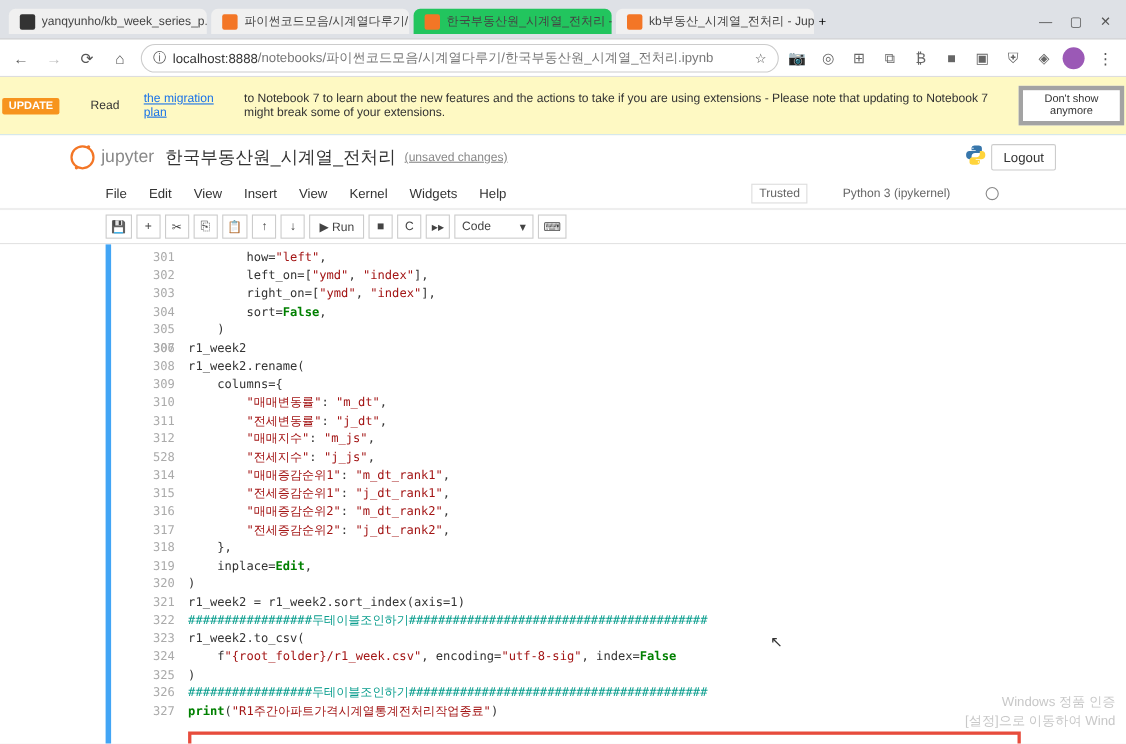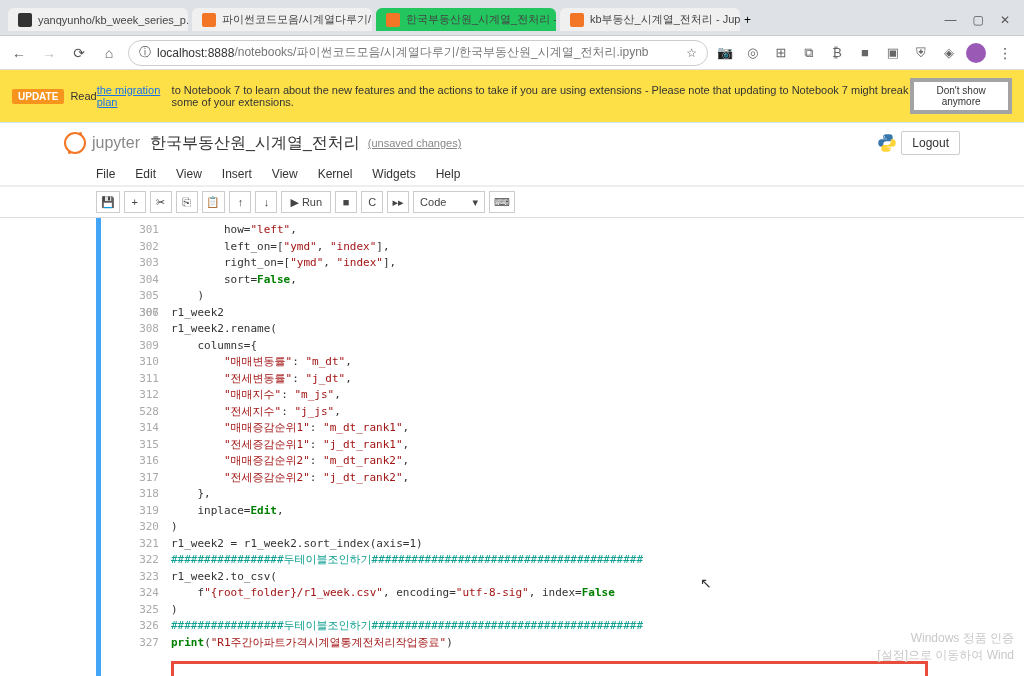--- a/index.html
+++ b/index.html
@@ -10,34 +10,34 @@
 .tab .fav { width: 14px; height: 14px; margin-right: 6px; border-radius: 2px; flex-shrink: 0; }
 .win-controls { margin-left: auto; display: flex; gap: 16px; padding-right: 6px; color: #555; }
 .addr-bar { display: flex; align-items: center; background: #fff; height: 34px; padding: 0 8px; border-bottom: 1px solid #ddd; gap: 8px; }
 .addr-bar .icon-btn { width: 22px; height: 22px; display: flex; align-items: center; justify-content: center; color: #555; font-size: 14px; }
 .url-box { flex: 1; display: flex; align-items: center; border: 1px solid #ccc; border-radius: 14px; height: 26px; padding: 0 10px; font-size: 12px; color: #555; }
 .url-box .host { color: #333; }
 .url-box .path { color: #777; }
 .addr-icons { display: flex; gap: 10px; align-items: center; color: #666; }
 .addr-icons > * { width: 18px; height: 18px; display: flex; align-items: center; justify-content: center; font-size: 13px; }
 .avatar { width: 20px; height: 20px; border-radius: 50%; background: #9b59b6; }
-.banner { background: #fde047; border-bottom: 1px solid #cde4f5; padding: 8px 12px; display: flex; align-items: center; font-size: 11px; color: #333; }
+.banner { background: #fef9c3; border-bottom: 1px solid #cde4f5; padding: 8px 2px; display: flex; align-items: center; font-size: 11px; color: #333; gap: 22px; }
 .banner .upd { background: #f7941e; color: #fff; font-weight: bold; padding: 2px 6px; border-radius: 2px; margin-right: 6px; font-size: 10px; }
 .banner a { color: #1a73e8; text-decoration: underline; }
 .banner .dont { margin-left: auto; background: #fff; border: 4px solid #a3a3a3; padding: 3px 8px; font-size: 10px; color: #333; }
 .nb-header { background: #fff; border-bottom: 1px solid #ddd; }
 .nb-title-row { display: flex; align-items: center; padding: 8px 64px; }
 .jupyter-logo { display: flex; align-items: center; font-size: 16px; color: #888; margin-right: 10px; }
 .jupyter-logo .circ { width: 22px; height: 22px; border-radius: 50%; border: 2px solid #f37626; position: relative; margin-right: 6px; }
 .jupyter-logo .circ::before, .jupyter-logo .circ::after { content: ""; position: absolute; width: 3px; height: 3px; background: #f37626; border-radius: 50%; }
 .jupyter-logo .circ::before { top: -2px; right: 2px; }
 .jupyter-logo .circ::after { bottom: -2px; left: 2px; }
 .nb-name { font-size: 16px; color: #333; margin-right: 8px; }
 .nb-status { font-size: 11px; color: #888; text-decoration: underline; }
-.nb-title-row .right { margin-left: auto; display: flex; align-items: center; gap: 4px; }
+.nb-title-row .right { margin-left: auto; display: flex; align-items: flex-start; gap: 4px; }
 .python-ico { width: 20px; height: 20px; }
 .logout-btn { border: 1px solid #ccc; background: #fff; padding: 4px 10px; font-size: 12px; color: #333; border-radius: 2px; }
 .menu-row { display: flex; align-items: center; padding: 4px 96px; border-bottom: 1px solid #eee; font-size: 12px; color: #333; }
 .menu-row span { margin-right: 20px; }
 .menu-right { margin-left: auto; display: flex; align-items: center; gap: 12px; font-size: 11px; color: #666; }
 .kernel-dot { width: 12px; height: 12px; border: 1px solid #888; border-radius: 50%; }
 .tool-row { display: flex; align-items: center; padding: 4px 96px; border-top: 1px solid #eee; background: #fff; gap: 4px; }
 .tb { border: 1px solid #ccc; background: #fff; height: 22px; min-width: 22px; display: flex; align-items: center; justify-content: center; font-size: 11px; color: #444; padding: 0 4px; }
 .tb.sel { min-width: 72px; justify-content: space-between; padding: 0 6px; }
 .tb.run { padding: 0 8px; }
@@ -130,20 +130,25 @@
           <path fill="#3776ab" d="M16 2c-5 0-6 2-6 4v3h6v1H7c-3 0-5 2-5 6s2 6 5 6h3v-4c0-3 2-5 5-5h6c2 0 4-2 4-4V6c0-2-1-4-6-4h-3z"></path>
           <circle cx="12" cy="6" r="1" fill="#fff"></circle>
           <path fill="#ffd43b" d="M16 30c5 0 6-2 6-4v-3h-6v-1h9c3 0 5-2 5-6s-2-6-5-6h-3v4c0 3-2 5-5 5h-6c-2 0-4 2-4 4v3c0 2 1 4 6 4h3z"></path>
           <circle cx="20" cy="26" r="1" fill="#fff"></circle>
         </svg>
       <button class="logout-btn">Logout</button>
     </div>
   </div>
   <div class="menu-row">
     <span id="menu-mount"><span>File</span><span>Edit</span><span>View</span><span>Insert</span><span>View</span><span>Kernel</span><span>Widgets</span><span>Help</span></span>
+    <div class="menu-right">
+      <span style="border:1px solid #ddd;padding:2px 6px">Trusted</span>
+      <span>Python 3 (ipykernel)</span>
+      <span class="kernel-dot"></span>
+    </div>
   </div>
   <div class="tool-row">
     <span class="tb">💾</span>
     <span class="tb">+</span>
     <span class="tb">✂</span>
     <span class="tb">⎘</span>
     <span class="tb">📋</span>
     <span class="tb">↑</span>
     <span class="tb">↓</span>
     <span class="tb run">▶ Run</span>

